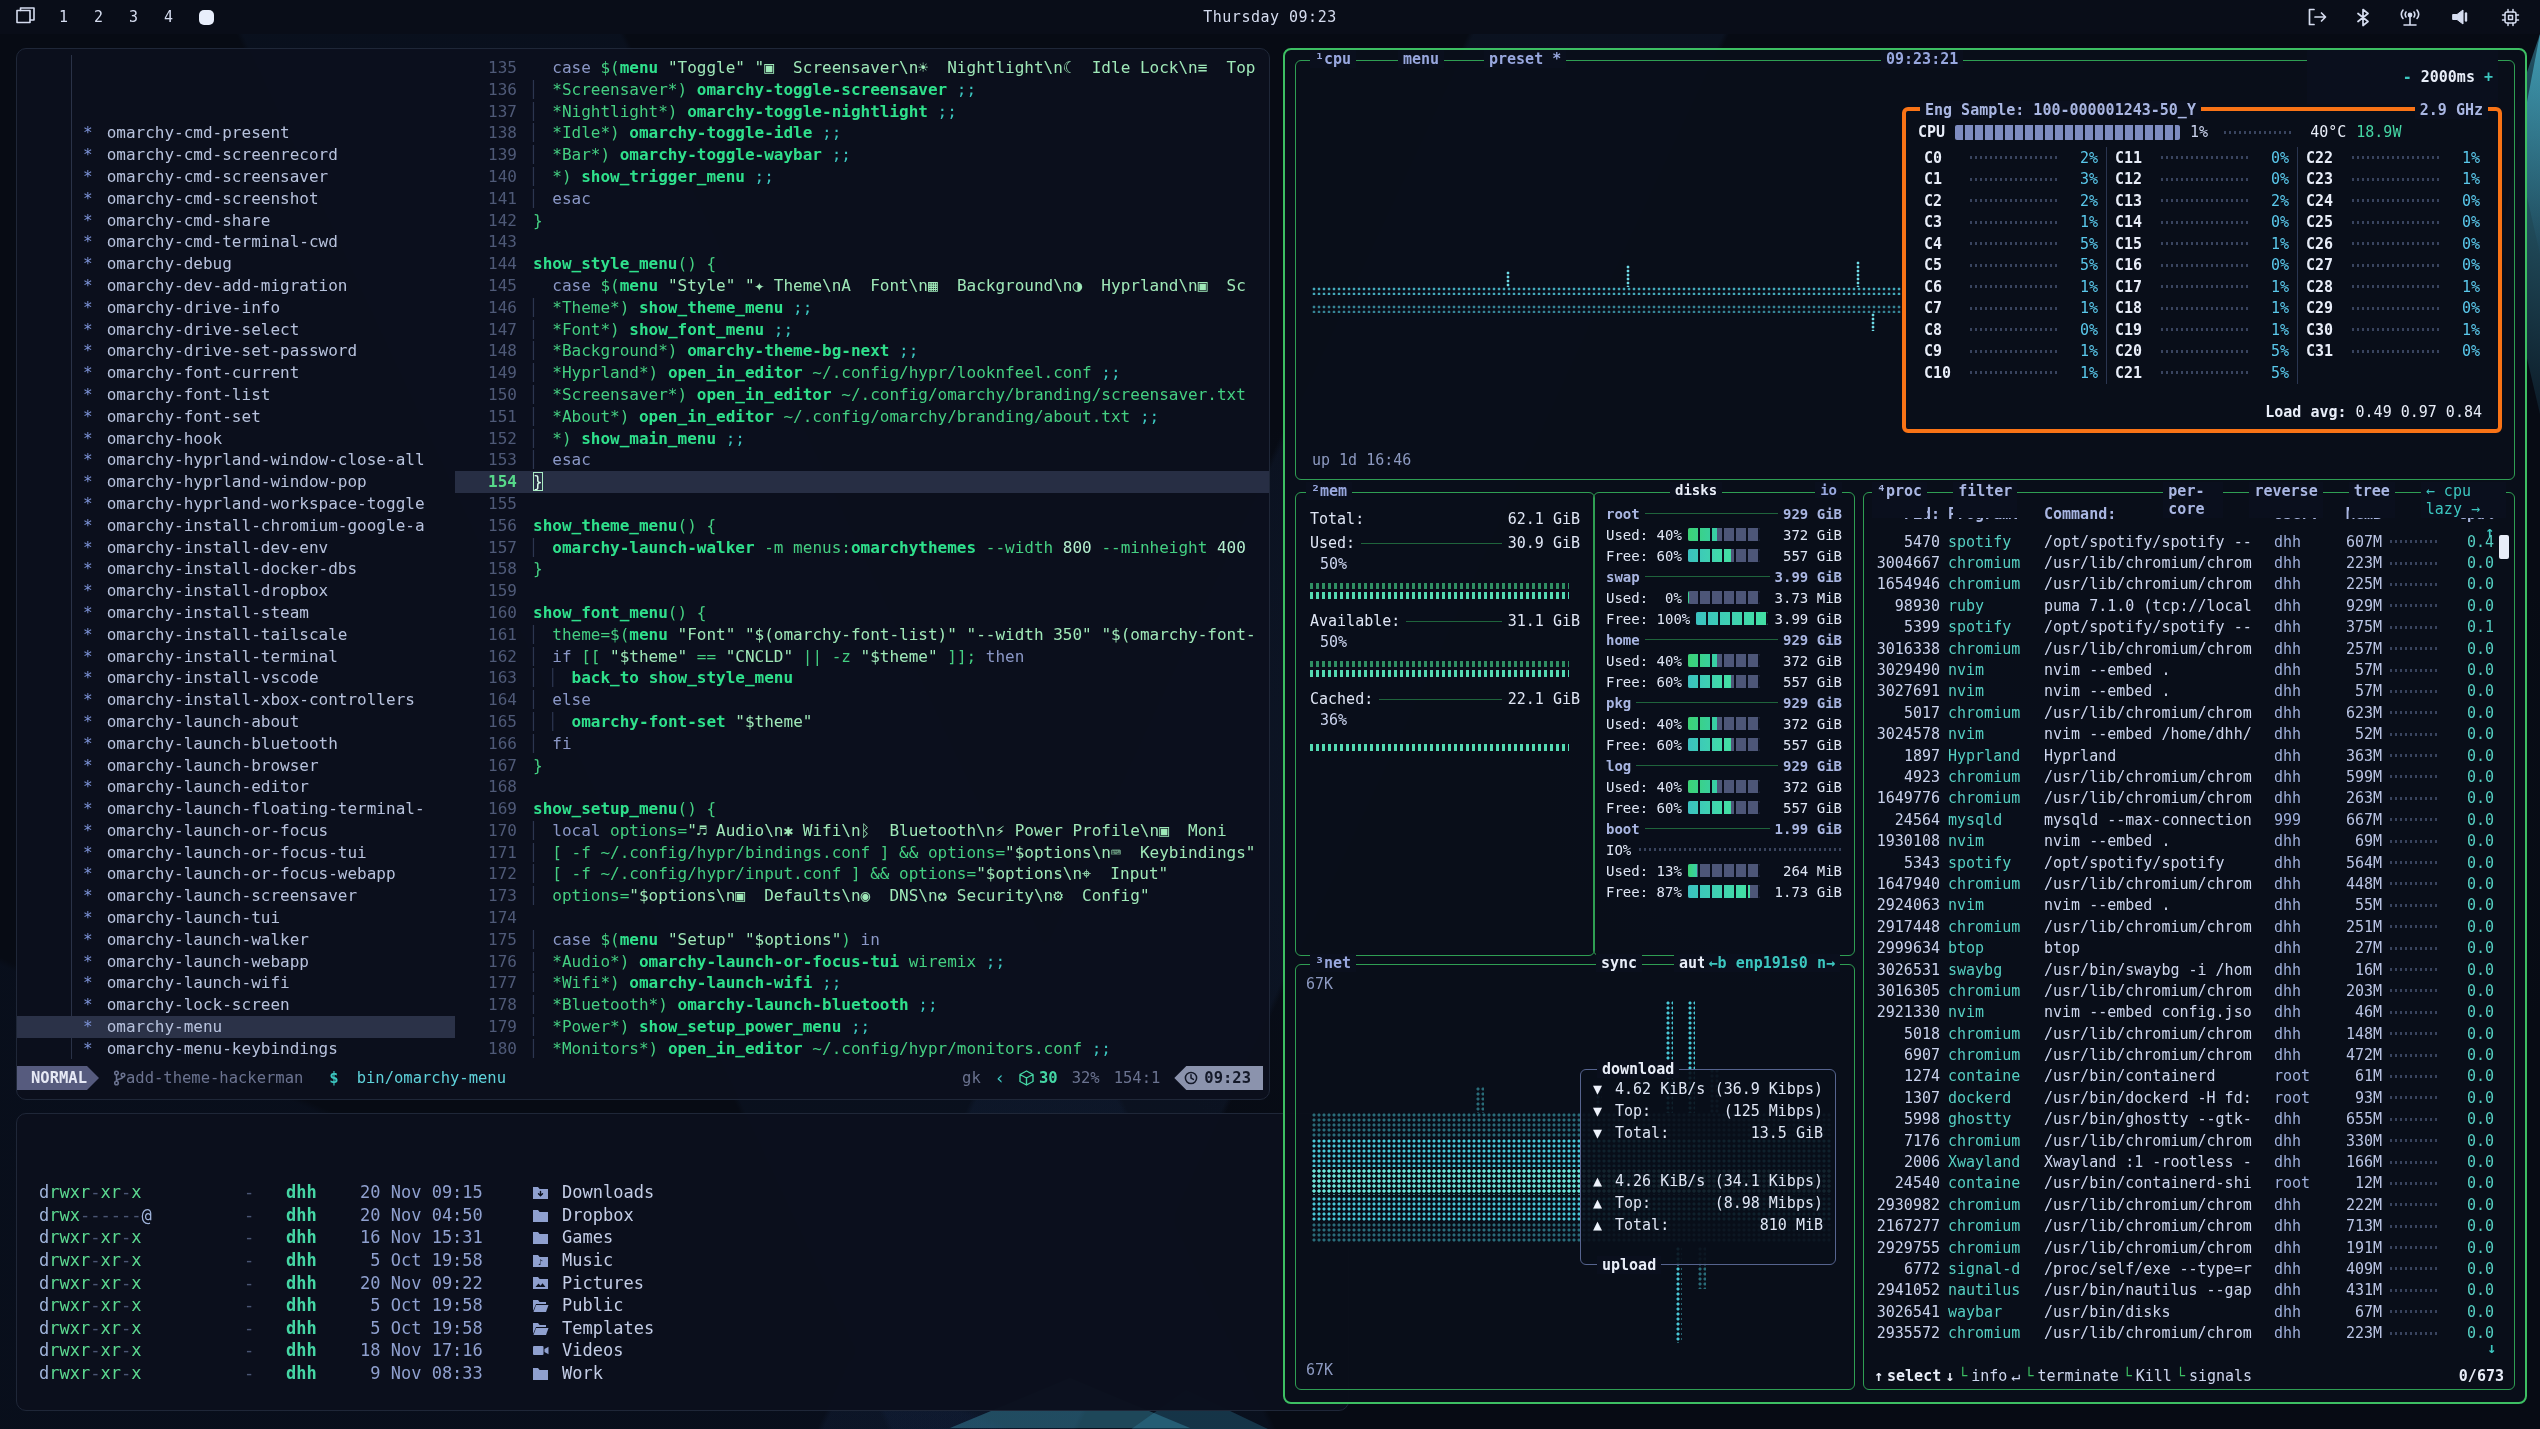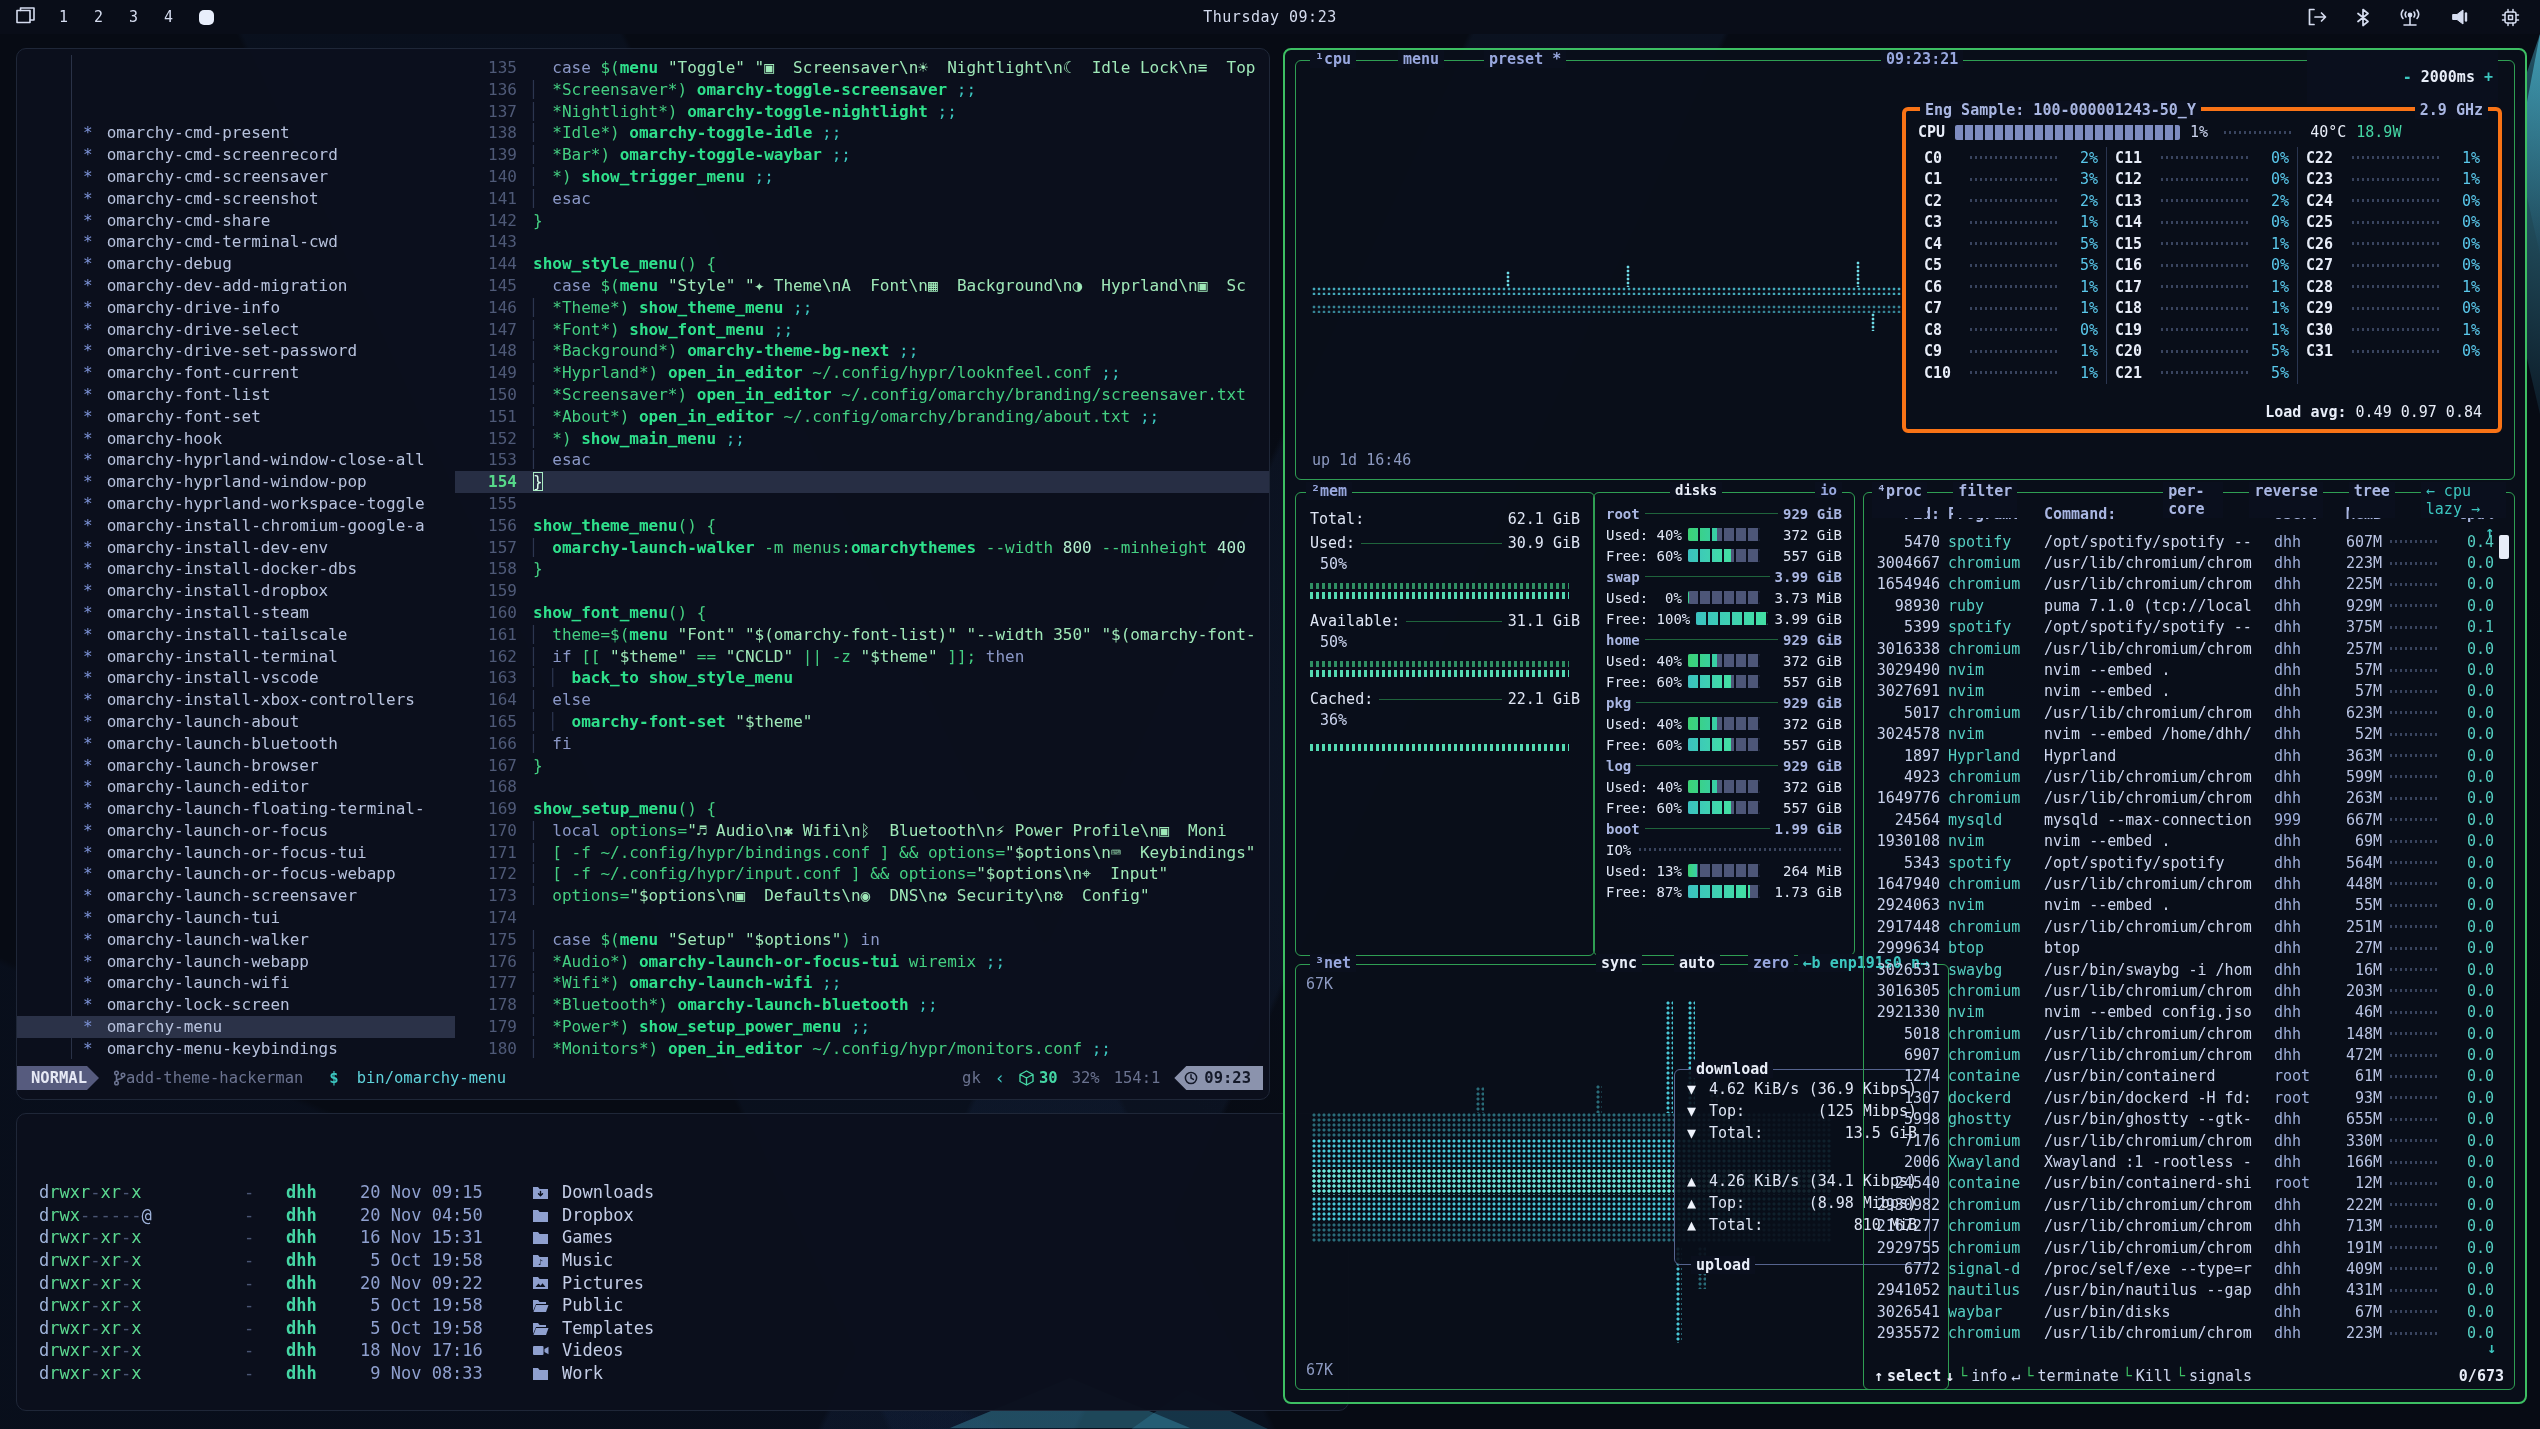--- a/index.html
+++ b/index.html
@@ -118,21 +118,21 @@
   .disk-hd .dline{flex:1;height:1px;background:#2f9e53;margin:0 5px;opacity:.6;}
   .disk-row{display:flex;align-items:center;height:21px;color:#dfe6f5;white-space:pre;}
   .disk-row .dv{margin-left:auto;}
   .dbar{width:72px;height:13px;border-radius:2px;margin-left:6px;position:relative;overflow:hidden;background:#4d5678;}
   .dbar i{position:absolute;left:0;top:0;bottom:0;display:block;}
   .dbar-used i{background:linear-gradient(90deg,#3bd375,#38cfa8);}
   .dbar-free i{background:linear-gradient(90deg,#3ac2c0,#43e0a2);}
   .dbar:after{content:"";position:absolute;inset:0;background:repeating-linear-gradient(90deg,transparent 0 10px,#0a0f1d 10px 12px);}
   .io-dots{flex:1;height:3px;margin-left:8px;background:repeating-linear-gradient(90deg,#39445f 0 2px,transparent 2px 5px);}
   
-  .p-net{left:10px;top:914px;width:654px;height:426px;}
+  .p-net{left:10px;top:914px;width:560px;height:426px;}
   .net-scale{position:absolute;left:10px;color:#8c99c0;}
   .net-box{position:absolute;right:18px;top:104px;width:256px;height:196px;border:1px solid #56648f;border-radius:6px;
     background:rgba(9,14,26,0.9);padding:10px 12px 0 12px;box-sizing:border-box;}
   .nb-title{position:absolute;top:-10px;left:16px;background:#0a0f1d;padding:0 5px;color:#e8edf8;font-weight:bold;}
   .nb-bottom{position:absolute;bottom:-10px;left:16px;background:#0a0f1d;padding:0 5px;color:#e8edf8;font-weight:bold;}
   .nb-row{display:flex;height:22px;color:#dfe6f5;white-space:pre;}
   .nb-row .arr{width:22px;color:#eef2fb;}
   .nb-row .spd{flex:1;}
   .nb-row .rv{margin-left:auto;}
   .net-dots{position:absolute;background-image:radial-gradient(circle at 2px 2px,#49c9d8 1.3px,transparent 1.8px);background-size:5px 5px;}

